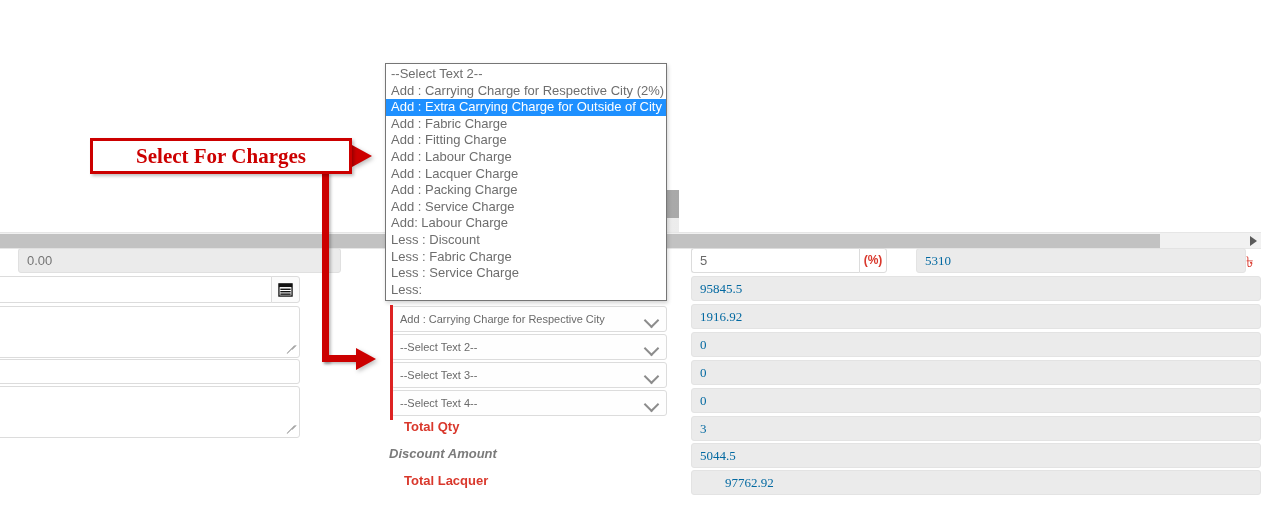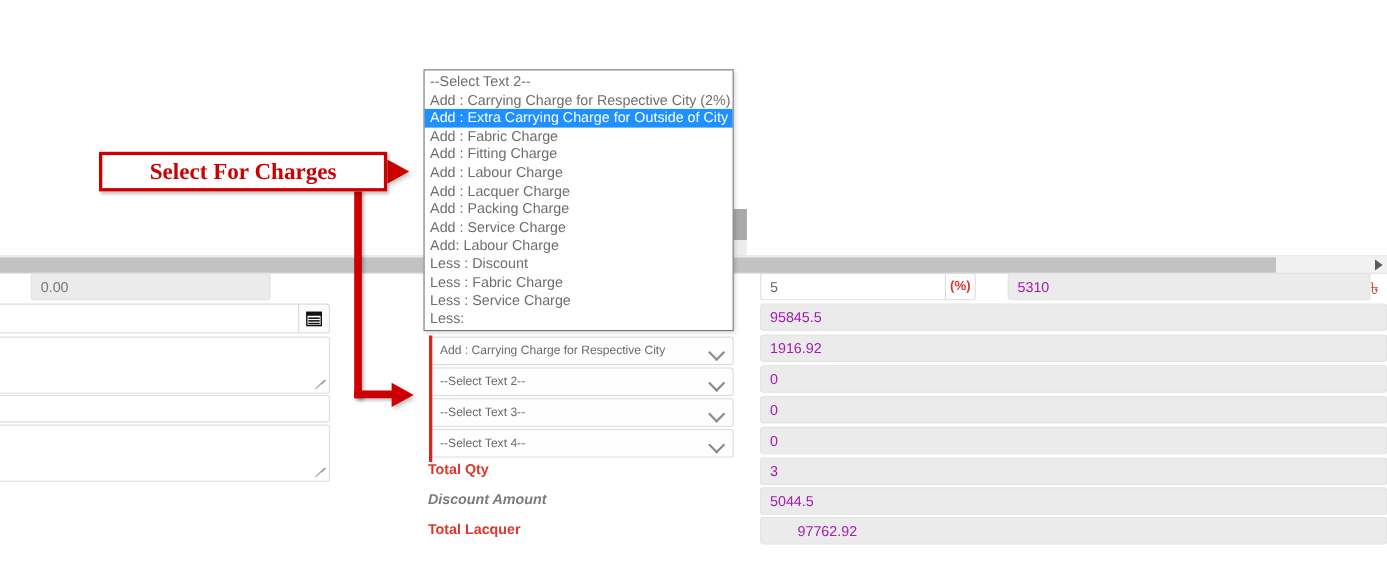--- a/index.html
+++ b/index.html
@@ -82,22 +82,23 @@
     line-height: 18px;
     outline: none;
   }
   .ctl.disabled {
     background: #ebebeb;
     color: #8d8d8d;
     border-color: #e0e0e0;
   }
   .ctl.readonly-gray {
     background: #ebebeb;
-    color: #a21caf;
+    color: #0369a1;
     border-color: #e3e3e3;
+    font-family: Liberation Serif, serif;
   }
 
   textarea.ctl {
     resize: none;
     overflow: hidden;
   }
   .resize-grip {
     position: absolute;
     width: 12px;
     height: 12px;
@@ -219,21 +220,21 @@
     color: #ffffff;
   }
 
   
   .lbl {
     position: absolute;
     font-size: 13px;
     font-weight: bold;
     font-family: "Liberation Sans", sans-serif;
   }
-  .lbl.red { color: #d9382c; }
+  .lbl.red { color: #d9382c; margin-left: 15px; }
   .lbl.gray { color: #7b7b7b; font-style: italic; }
 
   
   #pct-group {
     position: absolute;
     left: 691px;
     top: 248px;
     width: 196px;
     height: 25px;
   }
@@ -345,21 +346,21 @@
 <body>
 
 <div id="vscroll-trace"></div>
 <div id="vscroll-trace2"></div>
 
 <div id="hscroll">
   <div class="thumb"></div>
   <div class="arrow-right"></div>
 </div>
 
-<input class="ctl disabled" id="amount-field" type="text" style="left: 28px; top: 248px; width: 218px; height: 25px;" readonly="" placeholder="0.00">
+<input class="ctl disabled" id="amount-field" type="text" style="left: 18px; top: 248px; width: 323px; height: 25px;" readonly="" placeholder="0.00">
 
 <div id="date-row">
   <input id="date-input" type="text" placeholder="" style="">
   <div id="calendar-btn">
     <svg width="15" height="15" viewBox="0 0 16 16">
       <rect x="1" y="2" width="14" height="13" fill="#ffffff" stroke="#111111" stroke-width="1.4"></rect>
       <rect x="1" y="2" width="14" height="3.4" fill="#111111"></rect>
       <rect x="2.5" y="7" width="11" height="1.5" fill="#111111"></rect>
       <rect x="2.5" y="9.6" width="11" height="1.5" fill="#111111"></rect>
       <rect x="2.5" y="12.2" width="11" height="1.5" fill="#111111"></rect>

